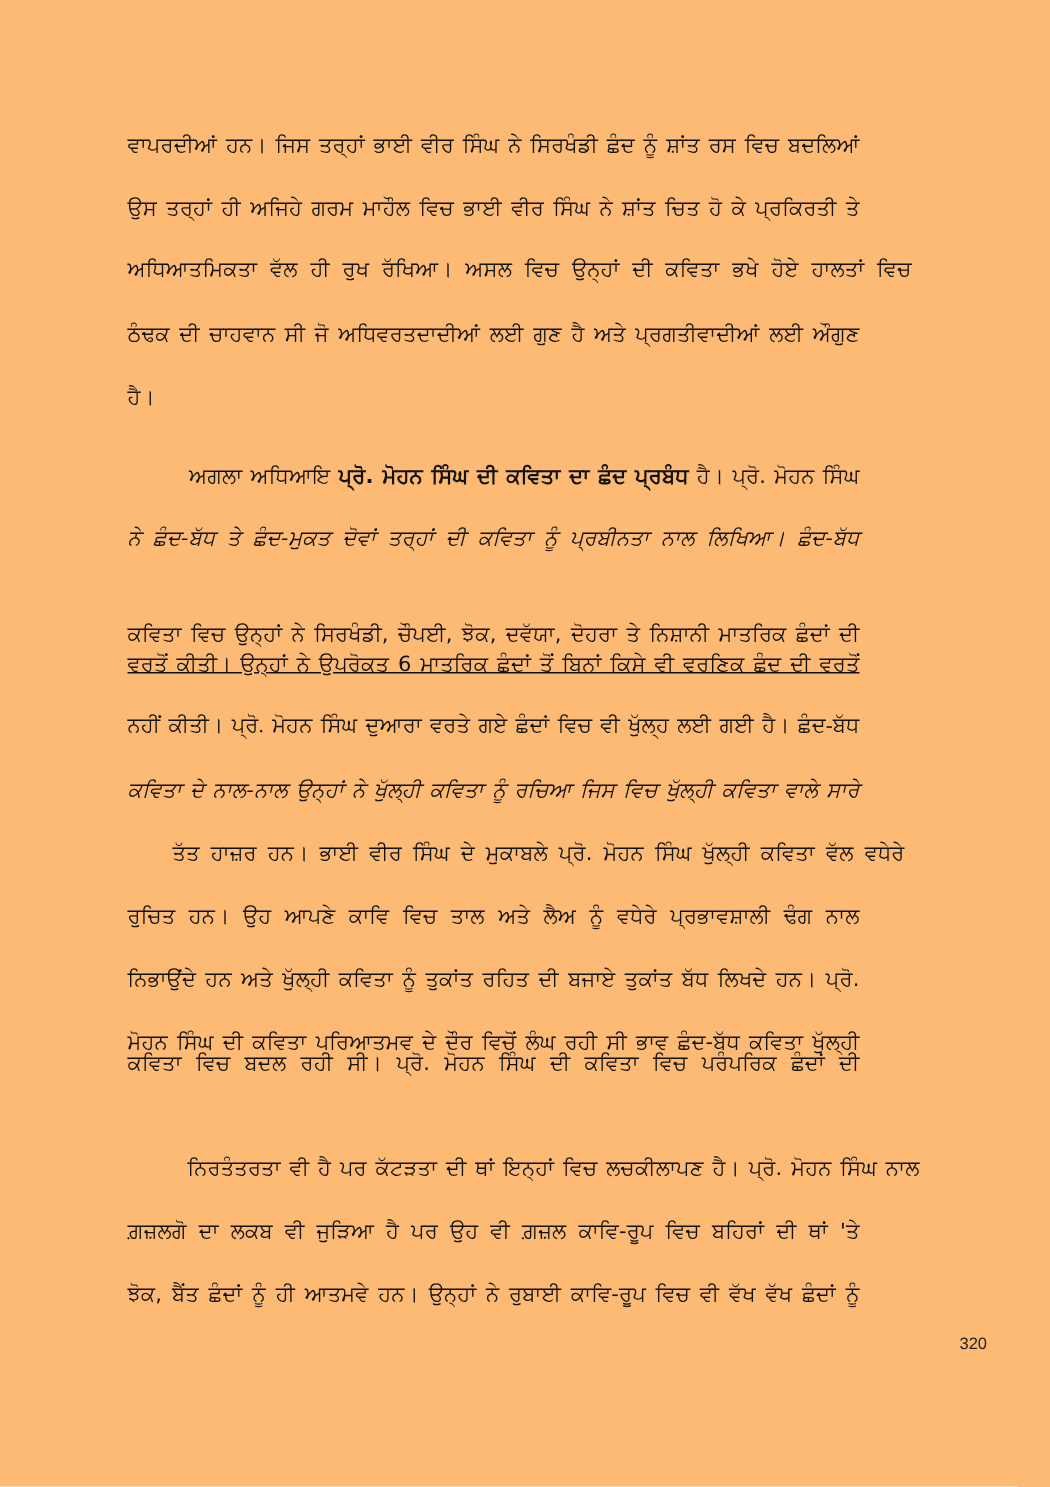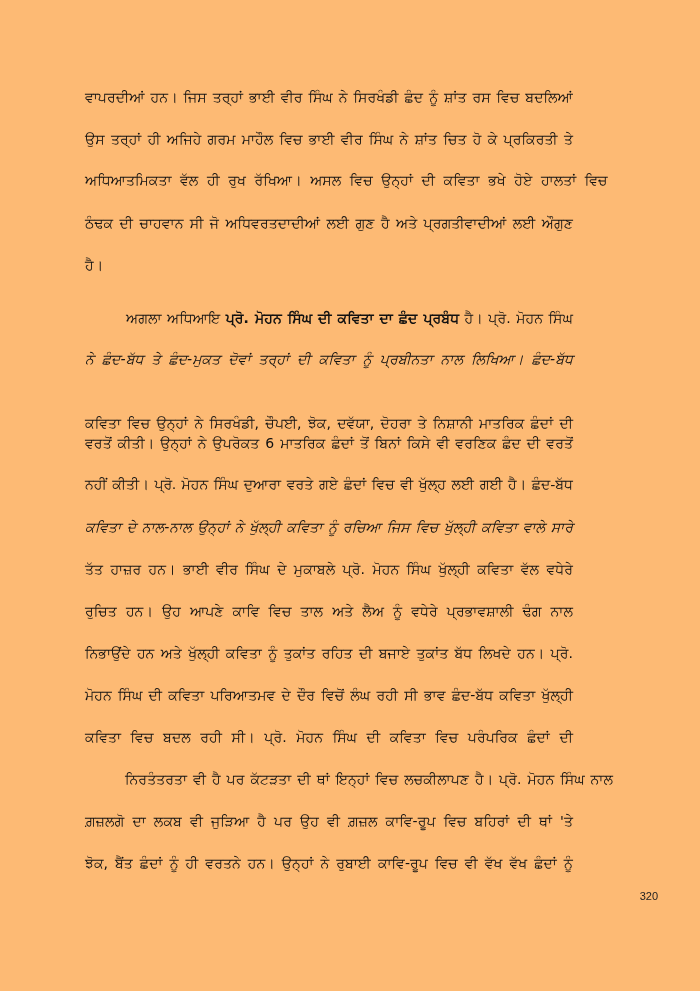--- a/index.html
+++ b/index.html
@@ -68,27 +68,27 @@
     <div class="line" style="top:211px;">ਠੰਢਕ ਦੀ ਚਾਹਵਾਨ ਸੀ ਜੋ ਅਧਿਵਰਤਦਾਦੀਆਂ ਲਈ ਗੁਣ ਹੈ ਅਤੇ ਪ੍ਰਗਤੀਵਾਦੀਆਂ ਲਈ ਔਗੁਣ</div>
     <div class="line last" style="top:253px;">ਹੈ।</div>
   </div>
 
   <div>
     <div class="line indent" style="top:306px;">
       <span>ਅਗਲਾ ਅਧਿਆਇ </span><span class="bold">ਪ੍ਰੋ. ਮੋਹਨ ਸਿੰਘ ਦੀ ਕਵਿਤਾ ਦਾ ਛੰਦ ਪ੍ਰਬੰਧ</span><span> ਹੈ। ਪ੍ਰੋ. ਮੋਹਨ ਸਿੰਘ</span>
     </div>
     <div class="line" style="top:347px;font-style:italic;">ਨੇ ਛੰਦ-ਬੱਧ ਤੇ ਛੰਦ-ਮੁਕਤ ਦੋਵਾਂ ਤਰ੍ਹਾਂ ਦੀ ਕਵਿਤਾ ਨੂੰ ਪ੍ਰਬੀਨਤਾ ਨਾਲ ਲਿਖਿਆ। ਛੰਦ-ਬੱਧ</div>
     <div class="line" style="top:383px;margin-top:28px;">ਕਵਿਤਾ ਵਿਚ ਉਨ੍ਹਾਂ ਨੇ ਸਿਰਖੰਡੀ, ਚੌਪਈ, ਝੋਕ, ਦਵੱਯਾ, ਦੋਹਰਾ ਤੇ ਨਿਸ਼ਾਨੀ ਮਾਤਰਿਕ ਛੰਦਾਂ ਦੀ</div>
-    <div class="line" style="top:431px;">ਵਰਤੋਂ ਕੀਤੀ। ਉਨ੍ਹਾਂ ਨੇ ਉਪਰੋਕਤ 6 ਮਾਤਰਿਕ ਛੰਦਾਂ ਤੋਂ ਬਿਨਾਂ ਕਿਸੇ ਵੀ ਵਰਣਿਕ ਛੰਦ ਦੀ ਵਰਤੋਂ</div>
+    <div class="line" style="top:431px;text-decoration:underline;">ਵਰਤੋਂ ਕੀਤੀ। ਉਨ੍ਹਾਂ ਨੇ ਉਪਰੋਕਤ 6 ਮਾਤਰਿਕ ਛੰਦਾਂ ਤੋਂ ਬਿਨਾਂ ਕਿਸੇ ਵੀ ਵਰਣਿਕ ਛੰਦ ਦੀ ਵਰਤੋਂ</div>
     <div class="line" style="top:473px;font-family:Liberation Serif, serif;">ਨਹੀਂ ਕੀਤੀ। ਪ੍ਰੋ. ਮੋਹਨ ਸਿੰਘ ਦੁਆਰਾ ਵਰਤੇ ਗਏ ਛੰਦਾਂ ਵਿਚ ਵੀ ਖੁੱਲ੍ਹ ਲਈ ਗਈ ਹੈ। ਛੰਦ-ਬੱਧ</div>
     <div class="line" style="top:515px;font-style:italic;">ਕਵਿਤਾ ਦੇ ਨਾਲ-ਨਾਲ ਉਨ੍ਹਾਂ ਨੇ ਖੁੱਲ੍ਹੀ ਕਵਿਤਾ ਨੂੰ ਰਚਿਆ ਜਿਸ ਵਿਚ ਖੁੱਲ੍ਹੀ ਕਵਿਤਾ ਵਾਲੇ ਸਾਰੇ</div>
-    <div class="line" style="top:557px;">ਤੱਤ ਹਾਜ਼ਰ ਹਨ। ਭਾਈ ਵੀਰ ਸਿੰਘ ਦੇ ਮੁਕਾਬਲੇ ਪ੍ਰੋ. ਮੋਹਨ ਸਿੰਘ ਖੁੱਲ੍ਹੀ ਕਵਿਤਾ ਵੱਲ ਵਧੇਰੇ</div>
+    <div class="line" style="top:557px;margin-left:30px;">ਤੱਤ ਹਾਜ਼ਰ ਹਨ। ਭਾਈ ਵੀਰ ਸਿੰਘ ਦੇ ਮੁਕਾਬਲੇ ਪ੍ਰੋ. ਮੋਹਨ ਸਿੰਘ ਖੁੱਲ੍ਹੀ ਕਵਿਤਾ ਵੱਲ ਵਧੇਰੇ</div>
     <div class="line" style="top:599px;">ਰੁਚਿਤ ਹਨ। ਉਹ ਆਪਣੇ ਕਾਵਿ ਵਿਚ ਤਾਲ ਅਤੇ ਲੈਅ ਨੂੰ ਵਧੇਰੇ ਪ੍ਰਭਾਵਸ਼ਾਲੀ ਢੰਗ ਨਾਲ</div>
     <div class="line" style="top:641px;">ਨਿਭਾਉਂਦੇ ਹਨ ਅਤੇ ਖੁੱਲ੍ਹੀ ਕਵਿਤਾ ਨੂੰ ਤੁਕਾਂਤ ਰਹਿਤ ਦੀ ਬਜਾਏ ਤੁਕਾਂਤ ਬੱਧ ਲਿਖਦੇ ਹਨ। ਪ੍ਰੋ.</div>
     <div class="line" style="top:683px;">ਮੋਹਨ ਸਿੰਘ ਦੀ ਕਵਿਤਾ ਪਰਿਆਤਮਵ ਦੇ ਦੌਰ ਵਿਚੋਂ ਲੰਘ ਰਹੀ ਸੀ ਭਾਵ ਛੰਦ-ਬੱਧ ਕਵਿਤਾ ਖੁੱਲ੍ਹੀ</div>
-    <div class="line" style="top:725px;">ਕਵਿਤਾ ਵਿਚ ਬਦਲ ਰਹੀ ਸੀ। ਪ੍ਰੋ. ਮੋਹਨ ਸਿੰਘ ਦੀ ਕਵਿਤਾ ਵਿਚ ਪਰੰਪਰਿਕ ਛੰਦਾਂ ਦੀ</div>
+    <div class="line" style="top:697px;">ਕਵਿਤਾ ਵਿਚ ਬਦਲ ਰਹੀ ਸੀ। ਪ੍ਰੋ. ਮੋਹਨ ਸਿੰਘ ਦੀ ਕਵਿਤਾ ਵਿਚ ਪਰੰਪਰਿਕ ਛੰਦਾਂ ਦੀ</div>
     <div class="line" style="top:767px;margin-left:40px;">ਨਿਰਤੰਤਰਤਾ ਵੀ ਹੈ ਪਰ ਕੱਟੜਤਾ ਦੀ ਥਾਂ ਇਨ੍ਹਾਂ ਵਿਚ ਲਚਕੀਲਾਪਣ ਹੈ। ਪ੍ਰੋ. ਮੋਹਨ ਸਿੰਘ ਨਾਲ</div>
     <div class="line" style="top:809px;">ਗ਼ਜ਼ਲਗੋ ਦਾ ਲਕਬ ਵੀ ਜੁੜਿਆ ਹੈ ਪਰ ਉਹ ਵੀ ਗ਼ਜ਼ਲ ਕਾਵਿ-ਰੂਪ ਵਿਚ ਬਹਿਰਾਂ ਦੀ ਥਾਂ 'ਤੇ</div>
-    <div class="line" style="top:851px;">ਝੋਕ, ਬੈਂਤ ਛੰਦਾਂ ਨੂੰ ਹੀ ਵਰਤਨੇ ਹਨ। ਉਨ੍ਹਾਂ ਨੇ ਰੁਬਾਈ ਕਾਵਿ-ਰੂਪ ਵਿਚ ਵੀ ਵੱਖ ਵੱਖ ਛੰਦਾਂ ਨੂੰ</div>
+    <div class="line" style="top:851px;">ਝੋਕ, ਬੈਂਤ ਛੰਦਾਂ ਨੂੰ ਹੀ ਆਤਮਵੇ ਹਨ। ਉਨ੍ਹਾਂ ਨੇ ਰੁਬਾਈ ਕਾਵਿ-ਰੂਪ ਵਿਚ ਵੀ ਵੱਖ ਵੱਖ ਛੰਦਾਂ ਨੂੰ</div>
   </div>
 
   <div class="page-number">320</div>
 </div>
 
 </body></html>

